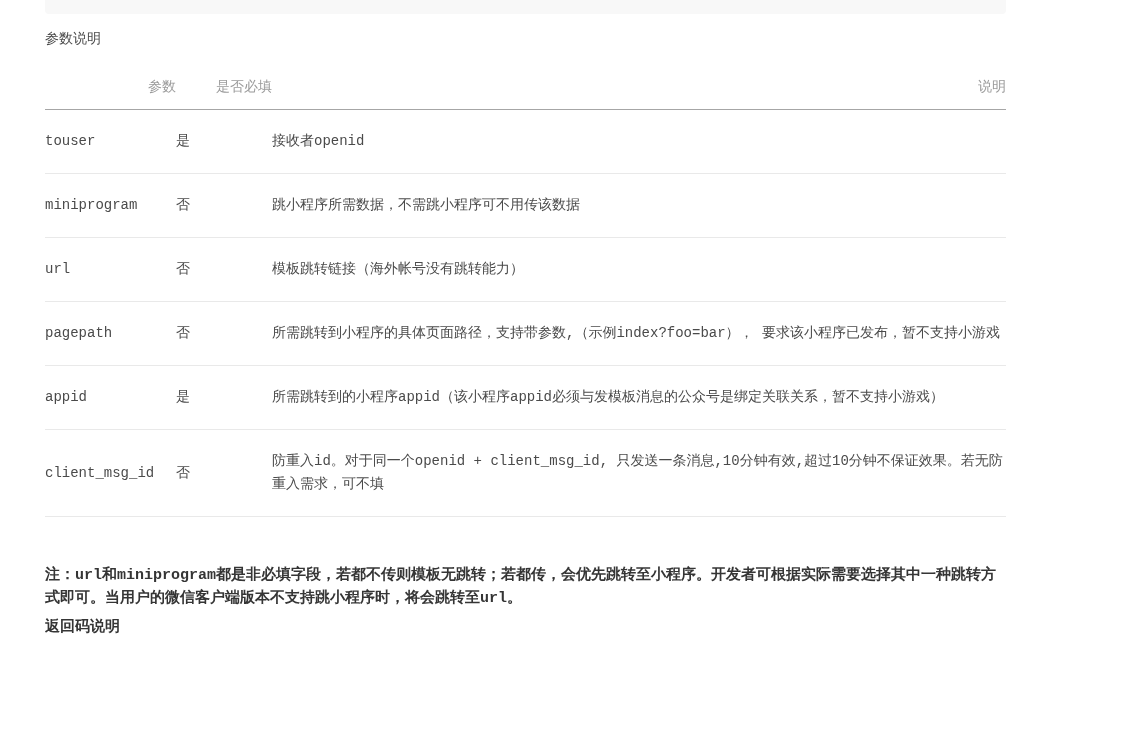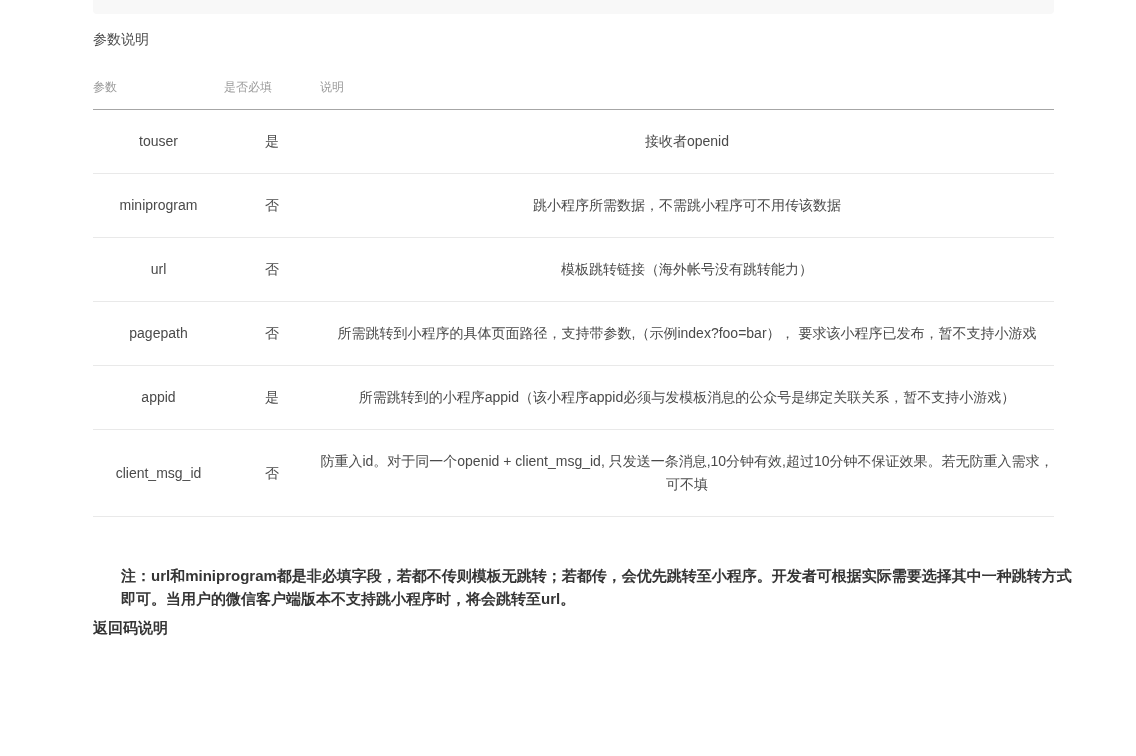--- a/index.html
+++ b/index.html
@@ -6,22 +6,23 @@
   html, body {
     width: 1136px;
     height: 756px;
     background: #ffffff;
     overflow: hidden;
     font-family: "Liberation Sans", "DejaVu Sans", sans-serif;
   }
   .page {
     width: 1136px;
     height: 756px;
-    padding-left: 93px;
+    padding-left: 45px;
     padding-right: 82px;
+    font-family: Liberation Mono, monospace;
   }
   .content { width: 961px; }
 
   
   .code-block-tail {
     width: 961px;
     height: 14px;
     background: #f8f8f8;
     border-radius: 0 0 4px 4px;
   }
@@ -34,51 +35,49 @@
     font-weight: 400;
   }
 
   table.param-table {
     width: 961px;
     margin-top: 18px;
     border-collapse: collapse;
     table-layout: fixed;
   }
   table.param-table th {
-    text-align: left;
+    text-align: right;
     font-weight: 400;
-    font-size: 12px;
+    font-size: 14px;
     line-height: 16px;
     color: #9b9b9b;
     padding: 13px 0 14px 0;
     border-bottom: 1px solid #a6a6a6;
   }
   table.param-table td {
     font-size: 14px;
     line-height: 23px;
     color: #4a4a4a;
     padding: 20px 0;
     border-bottom: 1px solid #e9e9e9;
     vertical-align: middle;
     word-break: break-word;
-    text-align: center;
   }
   .col-param    { width: 131px; }
   .col-required { width: 96px; }
   .col-desc     { width: auto; }
   td.col-desc   { padding-right: 10px; margin-left: 47px; }
 
   .note {
     margin-top: 47px;
     width: 961px;
     font-size: 15px;
     font-weight: 700;
     line-height: 23px;
     color: #353535;
-    margin-left: 28px;
   }
   .next-title {
     margin-top: 6px;
     font-size: 15px;
     font-weight: 700;
     line-height: 23px;
     color: #353535;
   }
 </style>
 </head>

